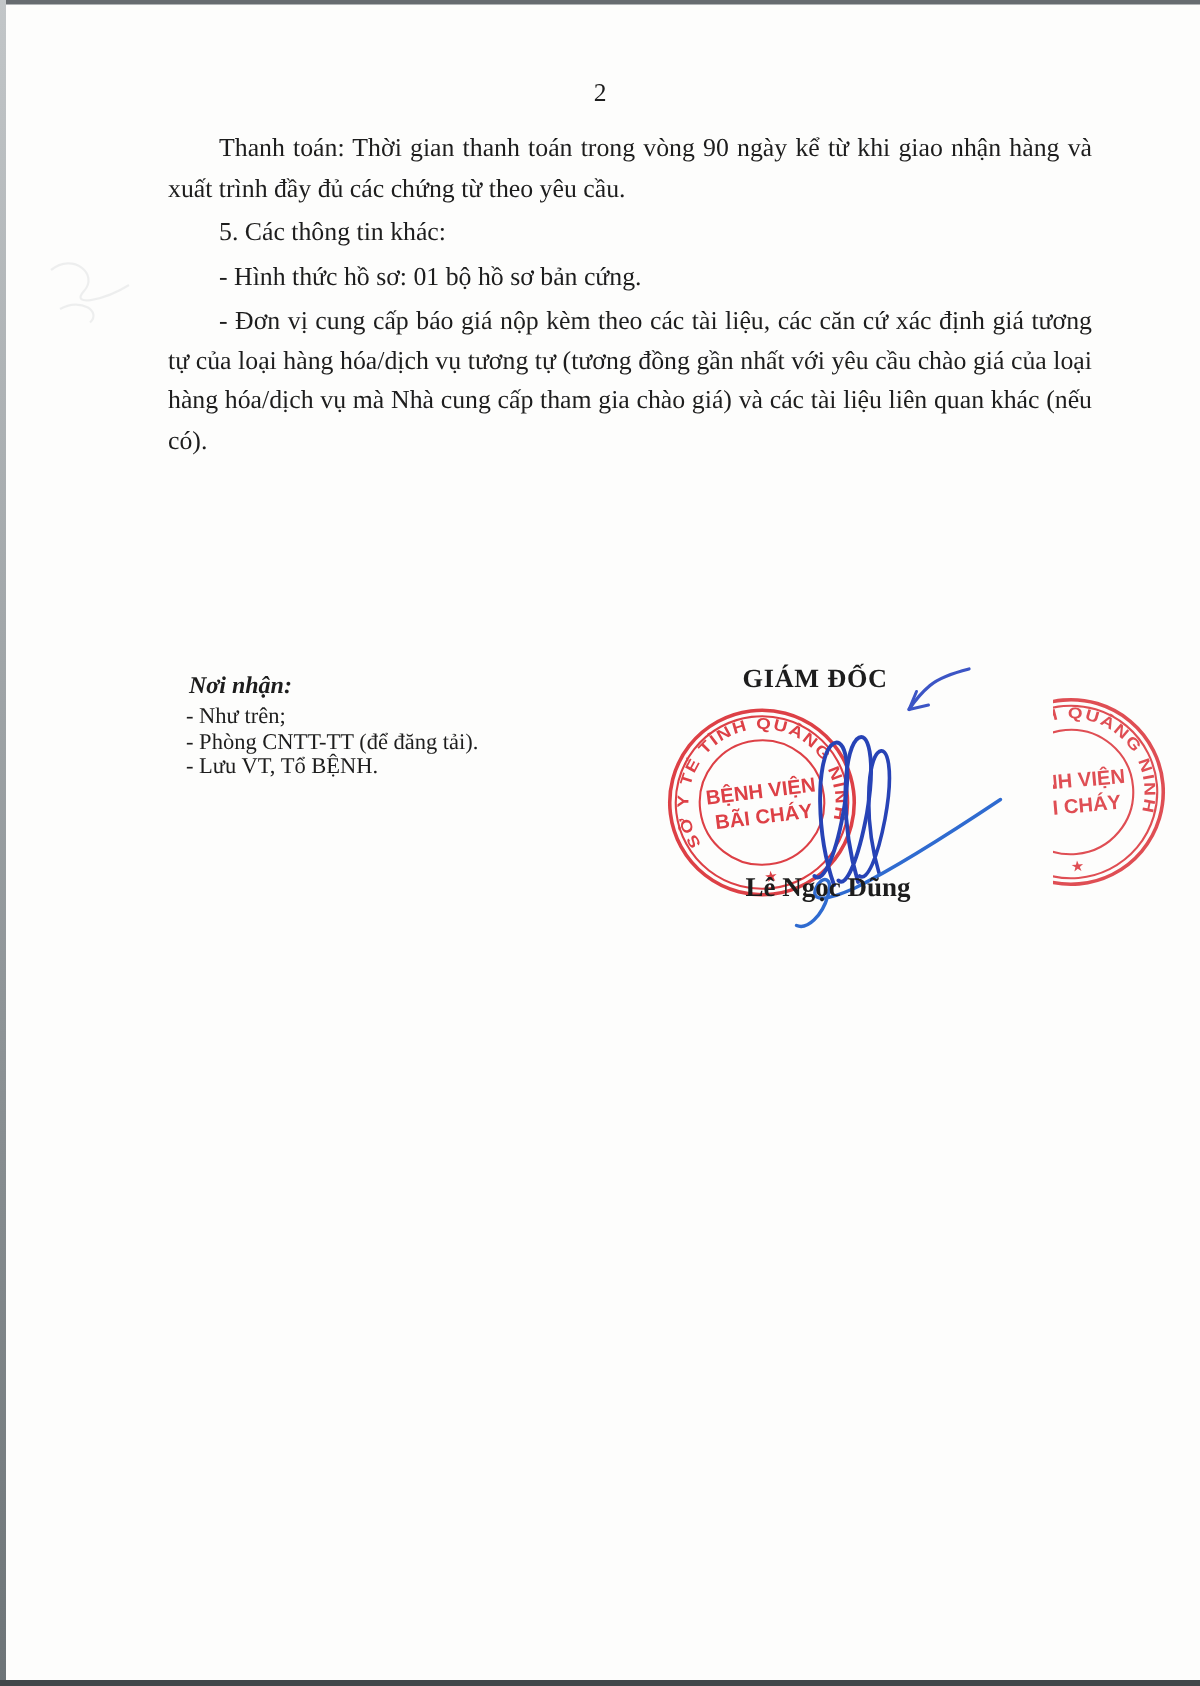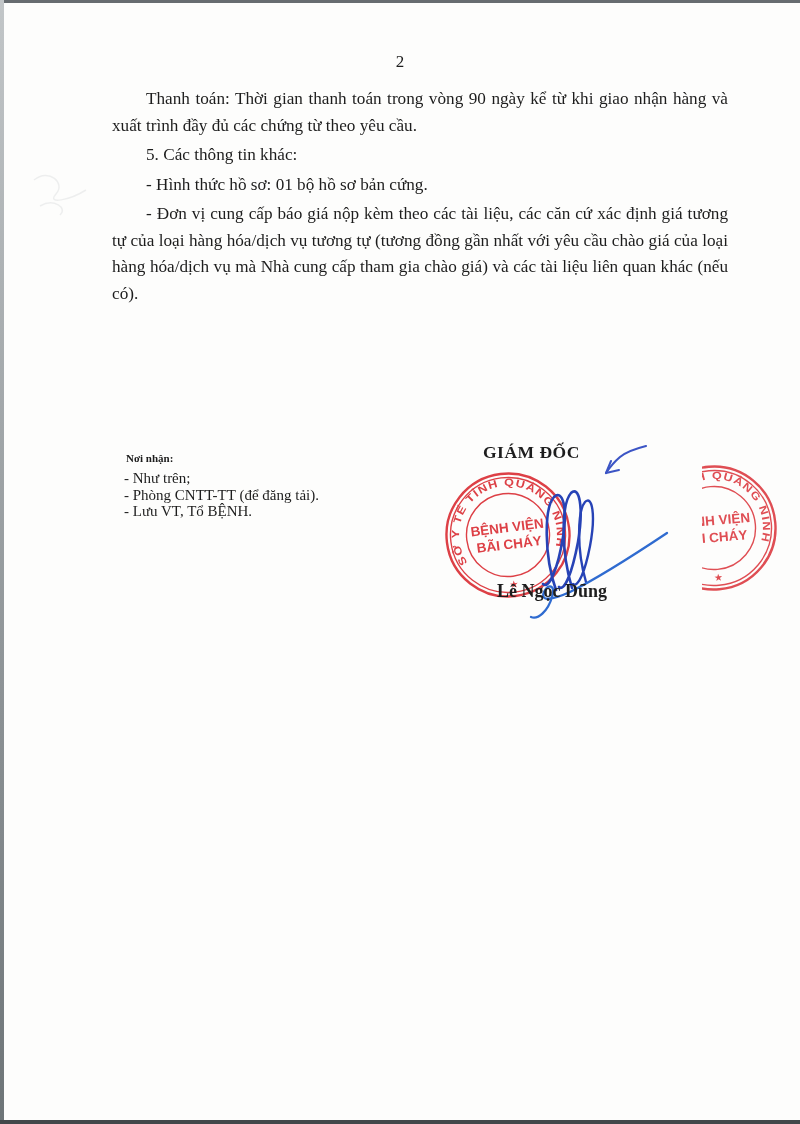--- a/index.html
+++ b/index.html
@@ -9,23 +9,23 @@
   }
   .edge-top{position:absolute;left:0;top:0;width:100%;height:3px;background:#676c70;}
   .edge-left{position:absolute;left:0;top:0;width:4px;height:100%;
     background:linear-gradient(#c2c6c8,#8a9093 65%,#6d7477);}
   .edge-bottom{position:absolute;left:0;bottom:0;width:100%;height:4px;background:#42474a;}
   .pagenum{position:absolute;top:52px;left:0;width:100%;text-align:center;font-size:17px;}
   .content{position:absolute;left:112px;top:86px;width:616px;}
   .content p{margin:0 0 3px 0;font-size:17.2px;line-height:26.5px;text-align:justify;text-indent:34px;}
   .content p.closing{margin-top:9px;}
   .recipients{position:absolute;left:124px;top:450px;font-size:15px;line-height:16.8px;}
-  .recipients .label{font-weight:bold;font-size:11px;margin:0 0 3px 2px;}
+  .recipients .label{font-weight:bold;font-style:italic;font-size:16px;margin:0 0 3px 2px;}
   .recipients .item{margin:0;}
-  .sig-title{position:absolute;left:483px;top:442px;font-size:17.5px;font-weight:bold;letter-spacing:.5px;}
+  .sig-title{position:absolute;left:495px;top:442px;font-size:17.5px;font-weight:bold;letter-spacing:.5px;}
   .sig-name{position:absolute;left:497px;top:581px;font-size:18px;font-weight:bold;}
   .stamp{position:absolute;left:442px;top:469px;width:132px;height:132px;transform:rotate(-7deg);}
   .stamp2wrap{position:absolute;left:702px;top:450px;width:98px;height:166px;overflow:hidden;opacity:.92;}
   .stamp2{position:absolute;left:-54px;top:12px;width:132px;height:132px;transform:rotate(-5deg);}
   .stamp text{font-family:"Liberation Sans","DejaVu Sans",sans-serif;}
   .stamp2 text{font-family:"Liberation Sans","DejaVu Sans",sans-serif;}
   .sigsvg{position:absolute;left:430px;top:430px;pointer-events:none;}
   .smudge{position:absolute;left:14px;top:150px;opacity:.22;}
 </style>
 </head>

